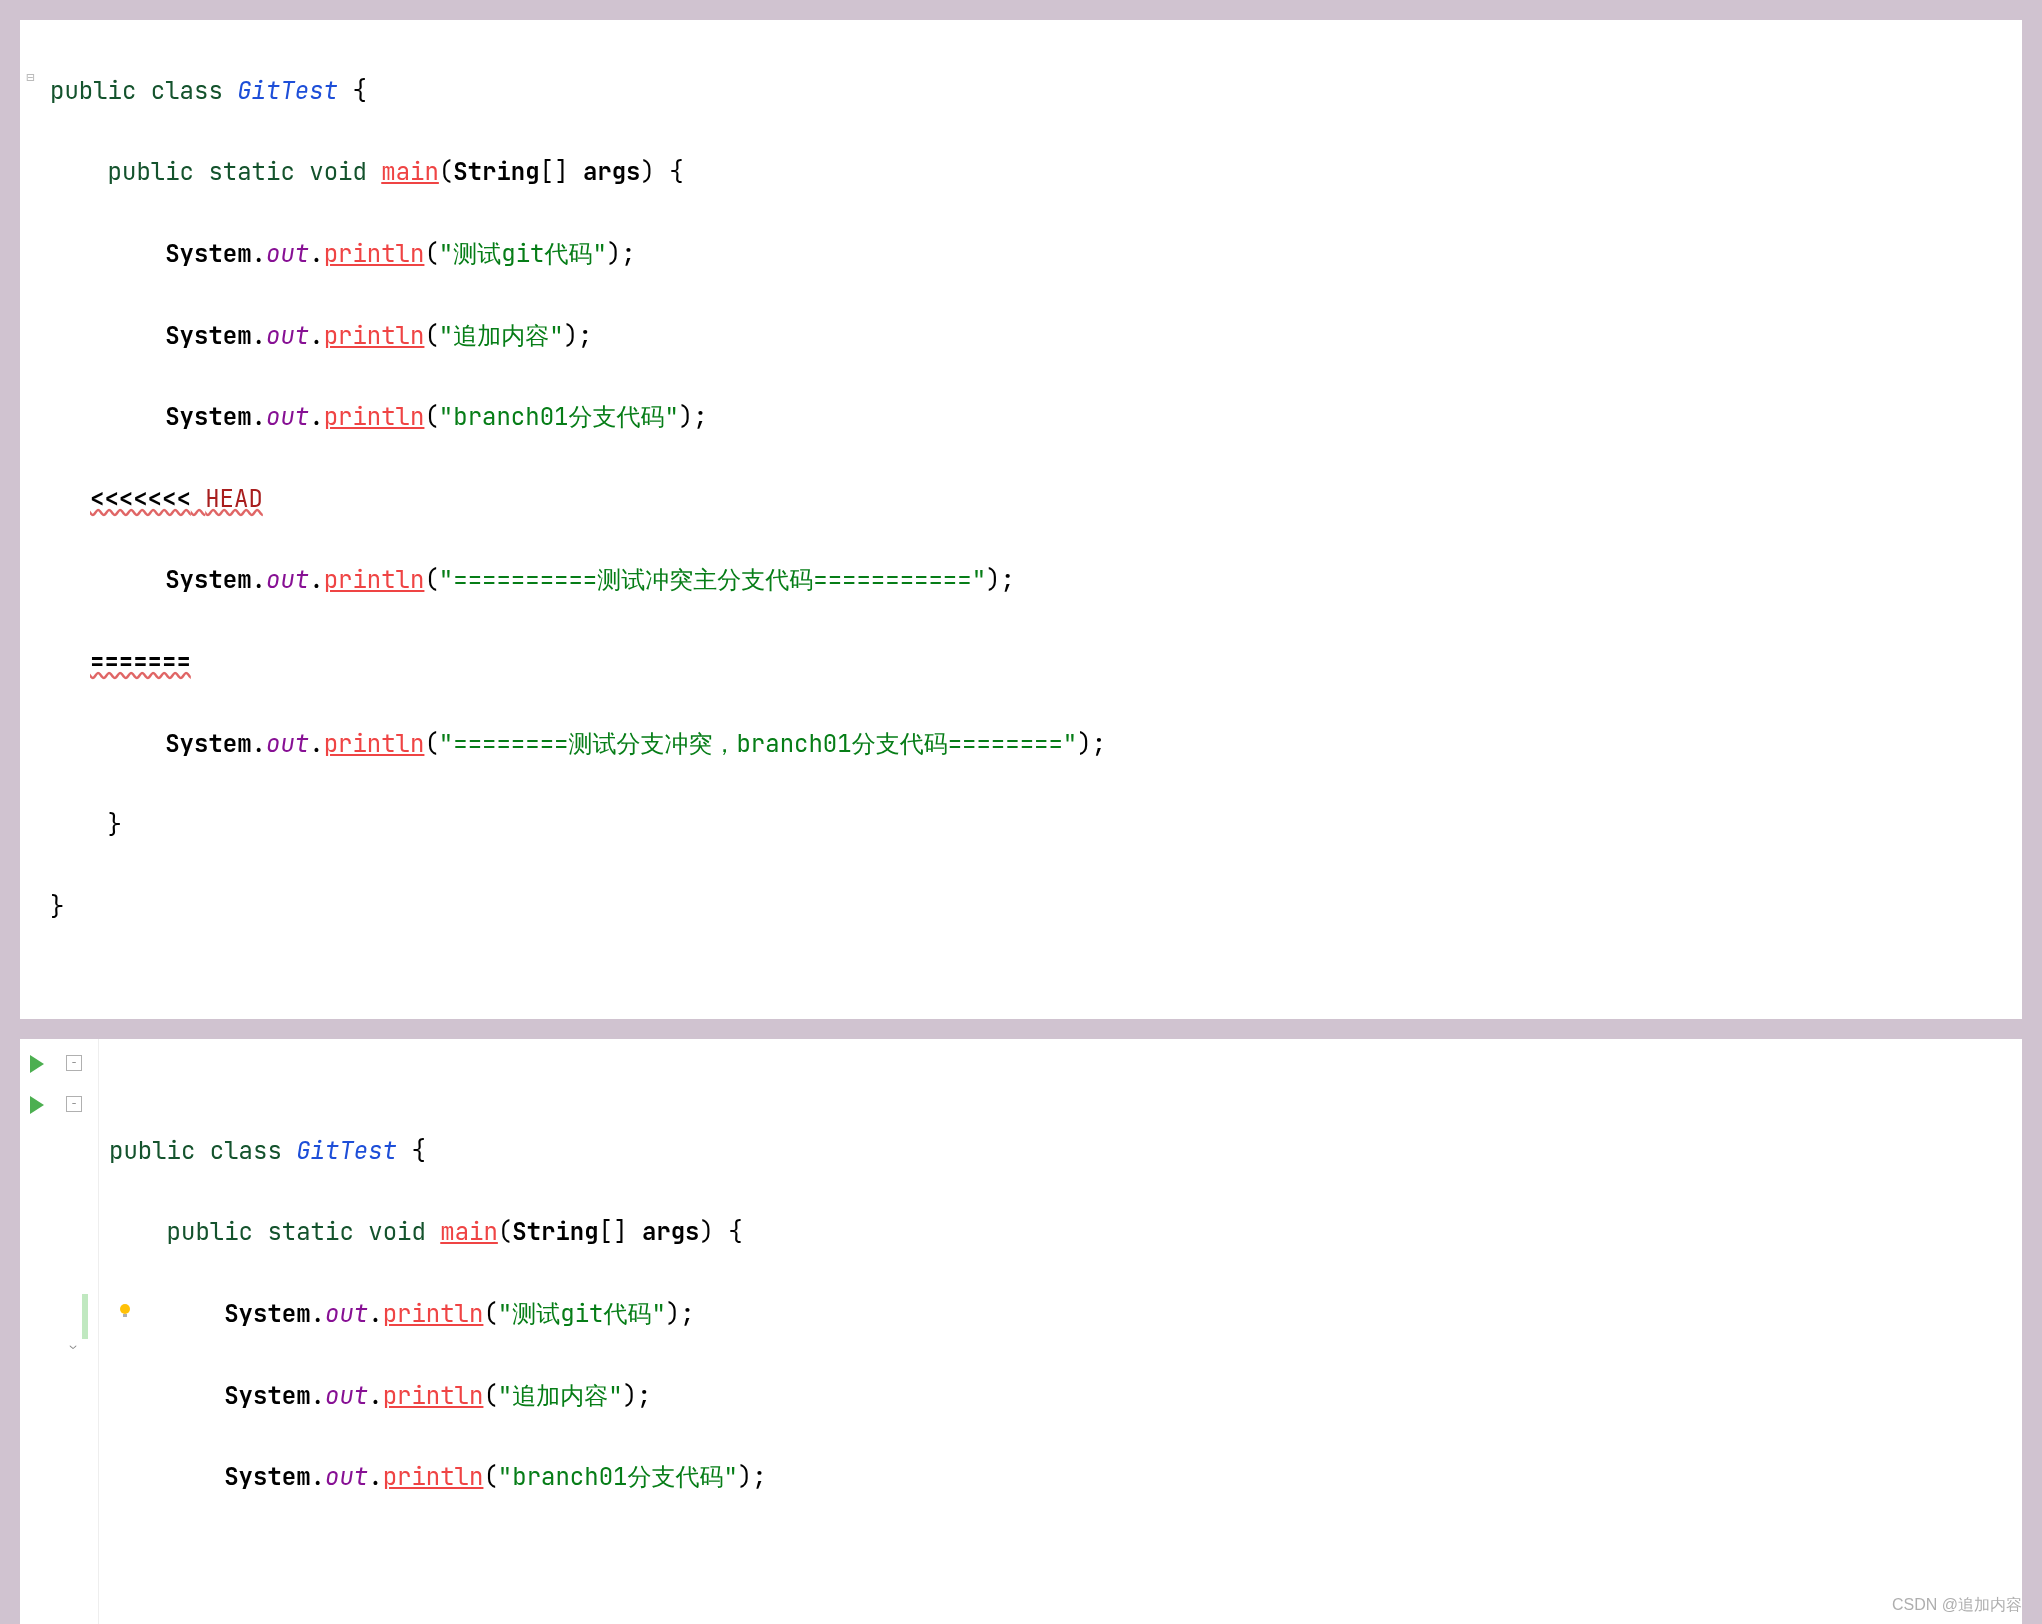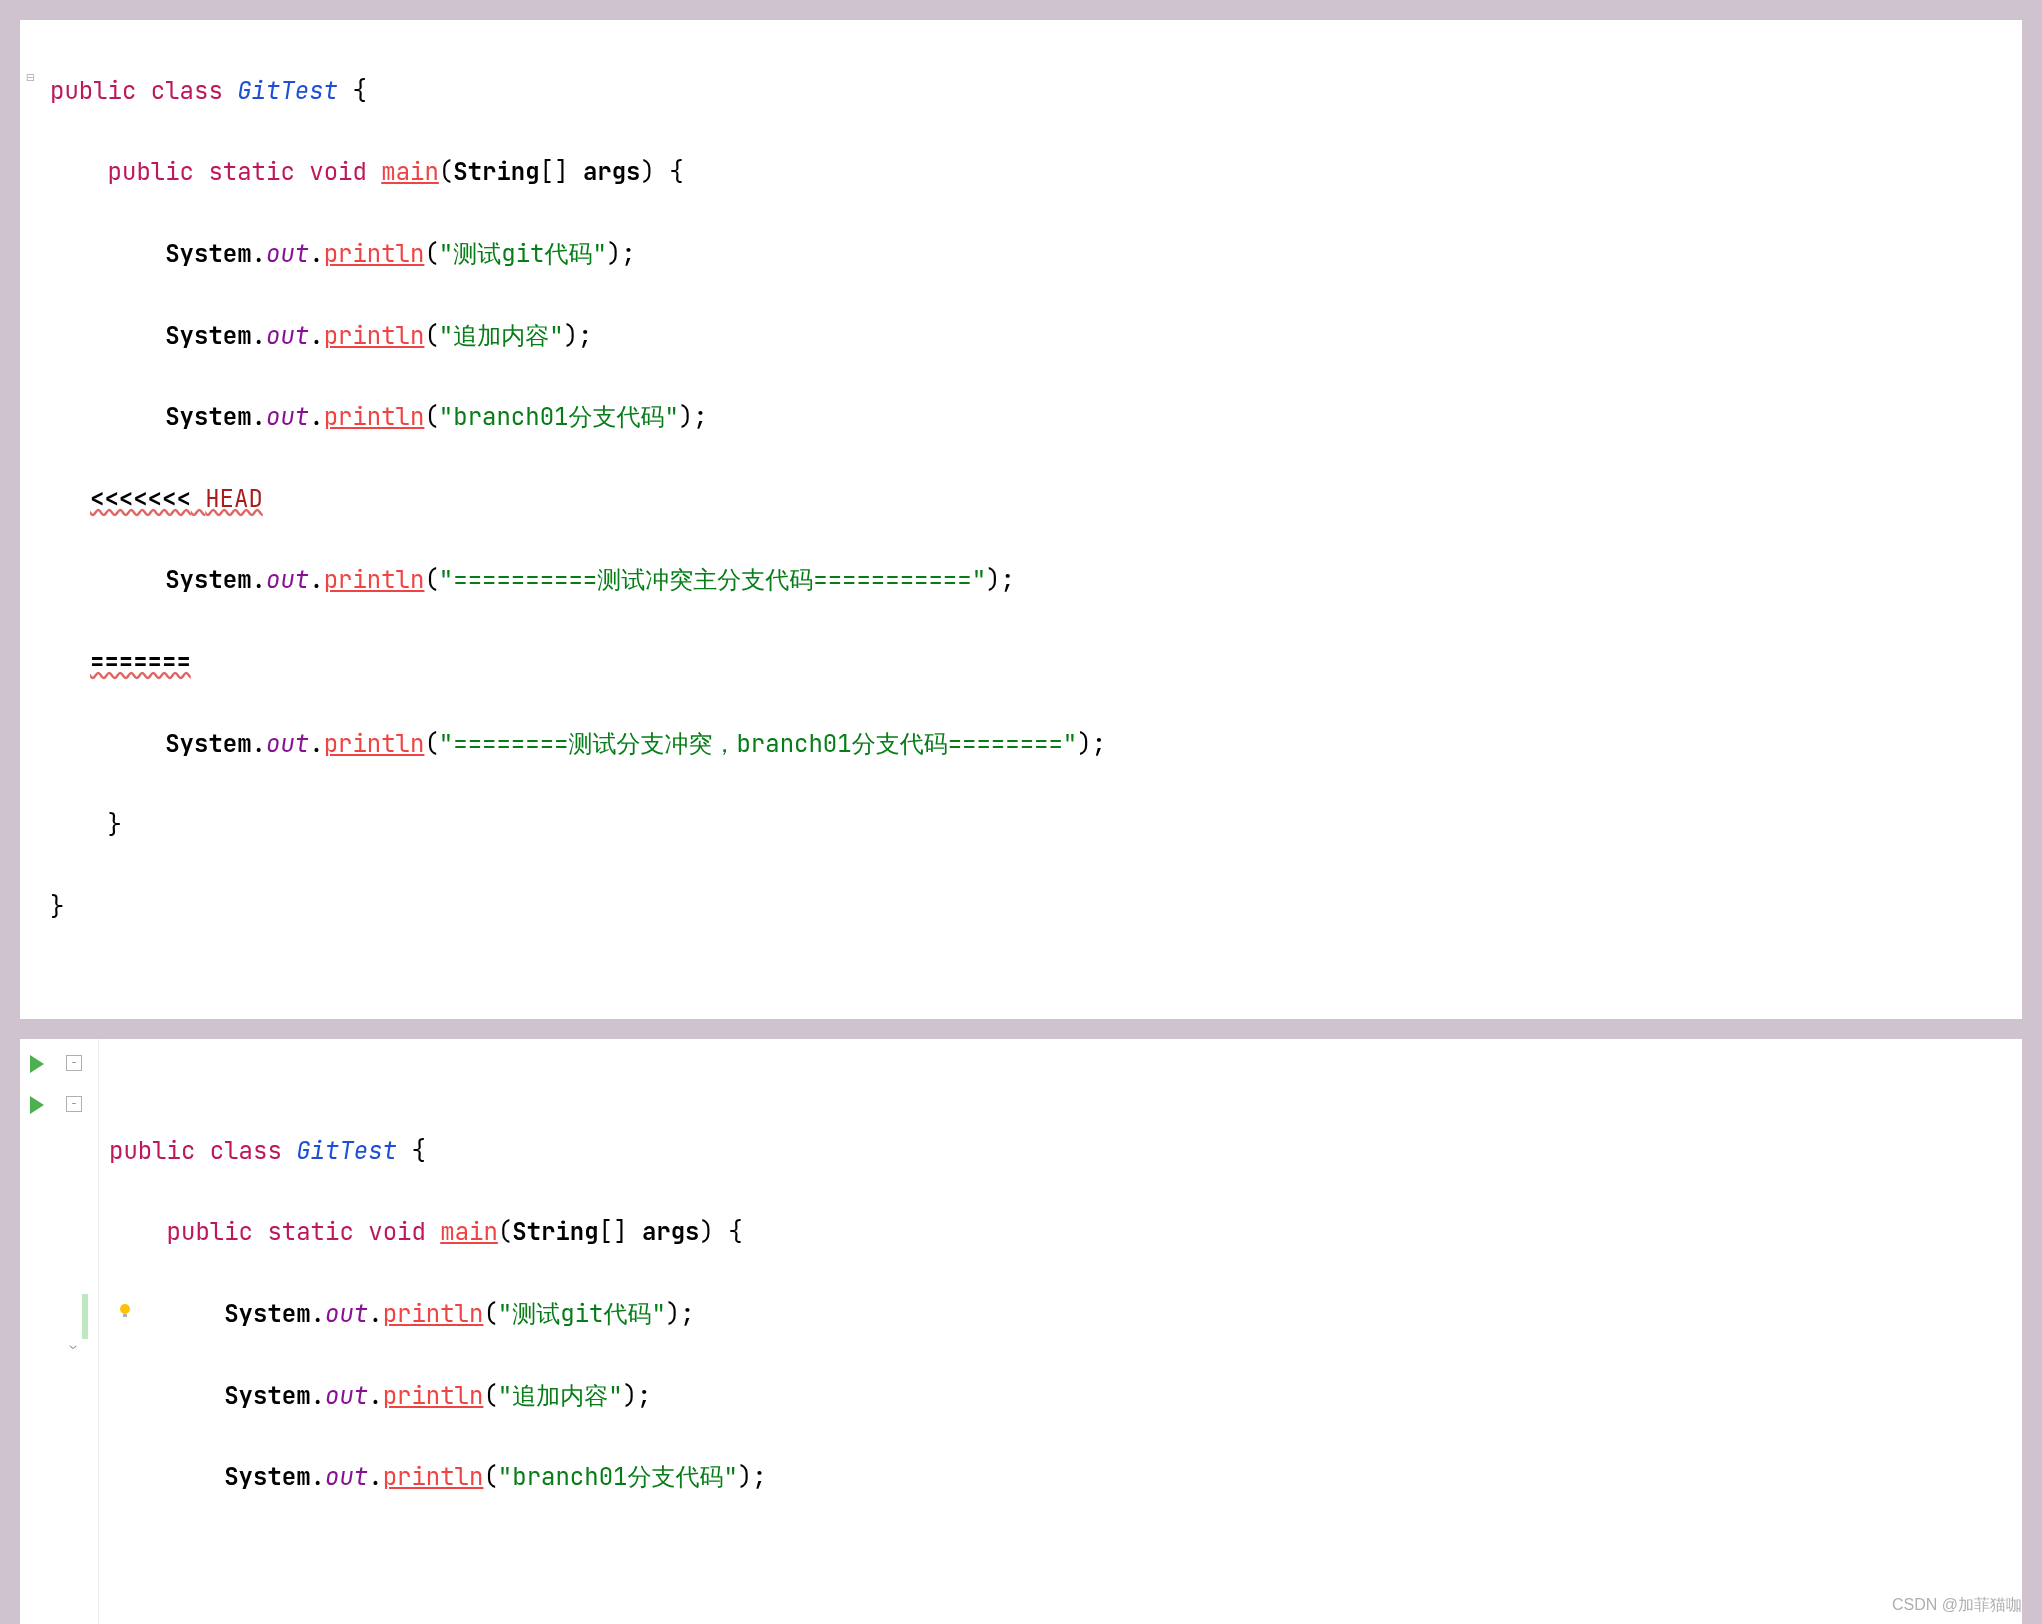--- a/index.html
+++ b/index.html
@@ -17,21 +17,21 @@
   }
   .code-area {
     padding: 10px 0 10px 30px;
     line-height: 1.7;
     white-space: pre;
   }
   .line {
     display: block;
     min-height: 1.7em;
   }
-  .kw { color: #be185d; }
+  .kw { color: #14532d; }
   .cls { color: #1d4ed8; font-style: italic; }
   .fld { color: #871094; font-style: italic; text-align: right; }
   .mth { color: #ef4444; text-decoration: underline; }
   .str { color: #067d17; }
   .conflict { color: #a81e1e; position: relative; }
   .underline-red {
     text-decoration: underline wavy #e06666;
     text-decoration-skip-ink: none;
     margin-left: 40px;
   }
@@ -148,13 +148,13 @@
 <span class="line">        <span class="norm">System</span><span class="punc">.</span><span class="fld">out</span><span class="punc">.</span><span class="mth">println</span><span class="punc">(</span><span class="str">"测试git代码"</span><span class="punc">);</span></span>
 <span class="line">        <span class="norm">System</span><span class="punc">.</span><span class="fld">out</span><span class="punc">.</span><span class="mth">println</span><span class="punc">(</span><span class="str">"追加内容"</span><span class="punc">);</span></span>
 <span class="line">        <span class="norm">System</span><span class="punc">.</span><span class="fld">out</span><span class="punc">.</span><span class="mth">println</span><span class="punc">(</span><span class="str">"branch01分支代码"</span><span class="punc">);</span></span>
 <span class="line">        </span>
 
 
 
   </div>
 </div>
 
-<div class="watermark">CSDN @加菲猫咖</div>
+<div class="watermark">CSDN @追加内容</div>
 
 </body></html>

